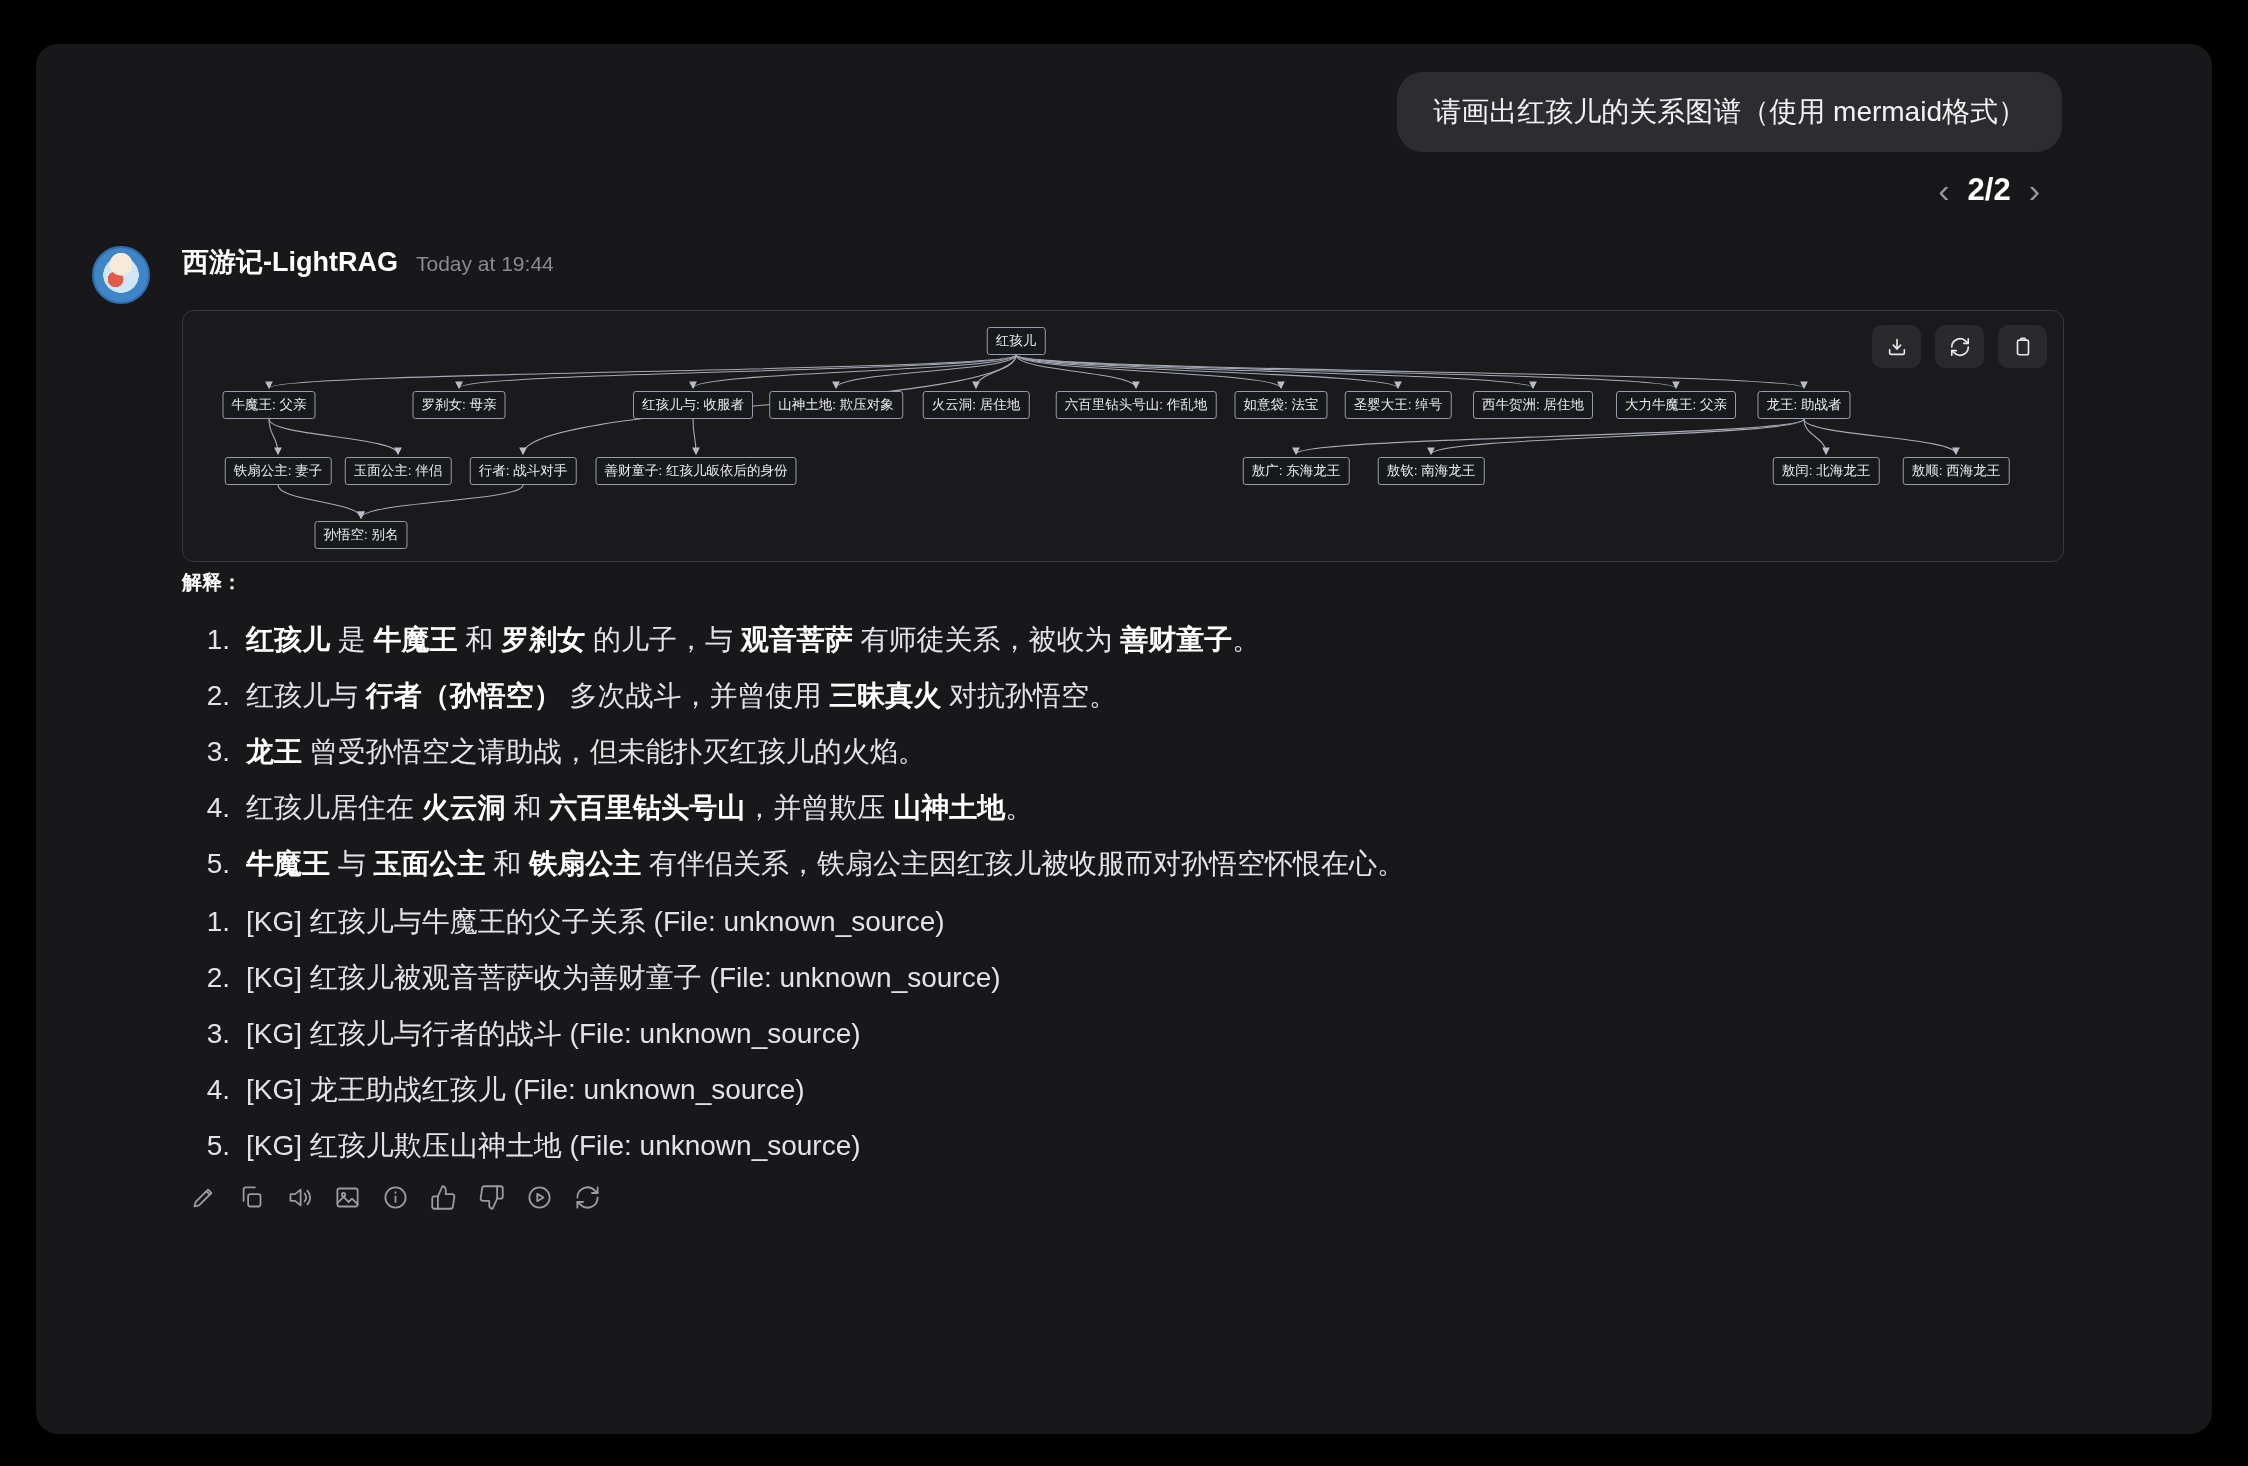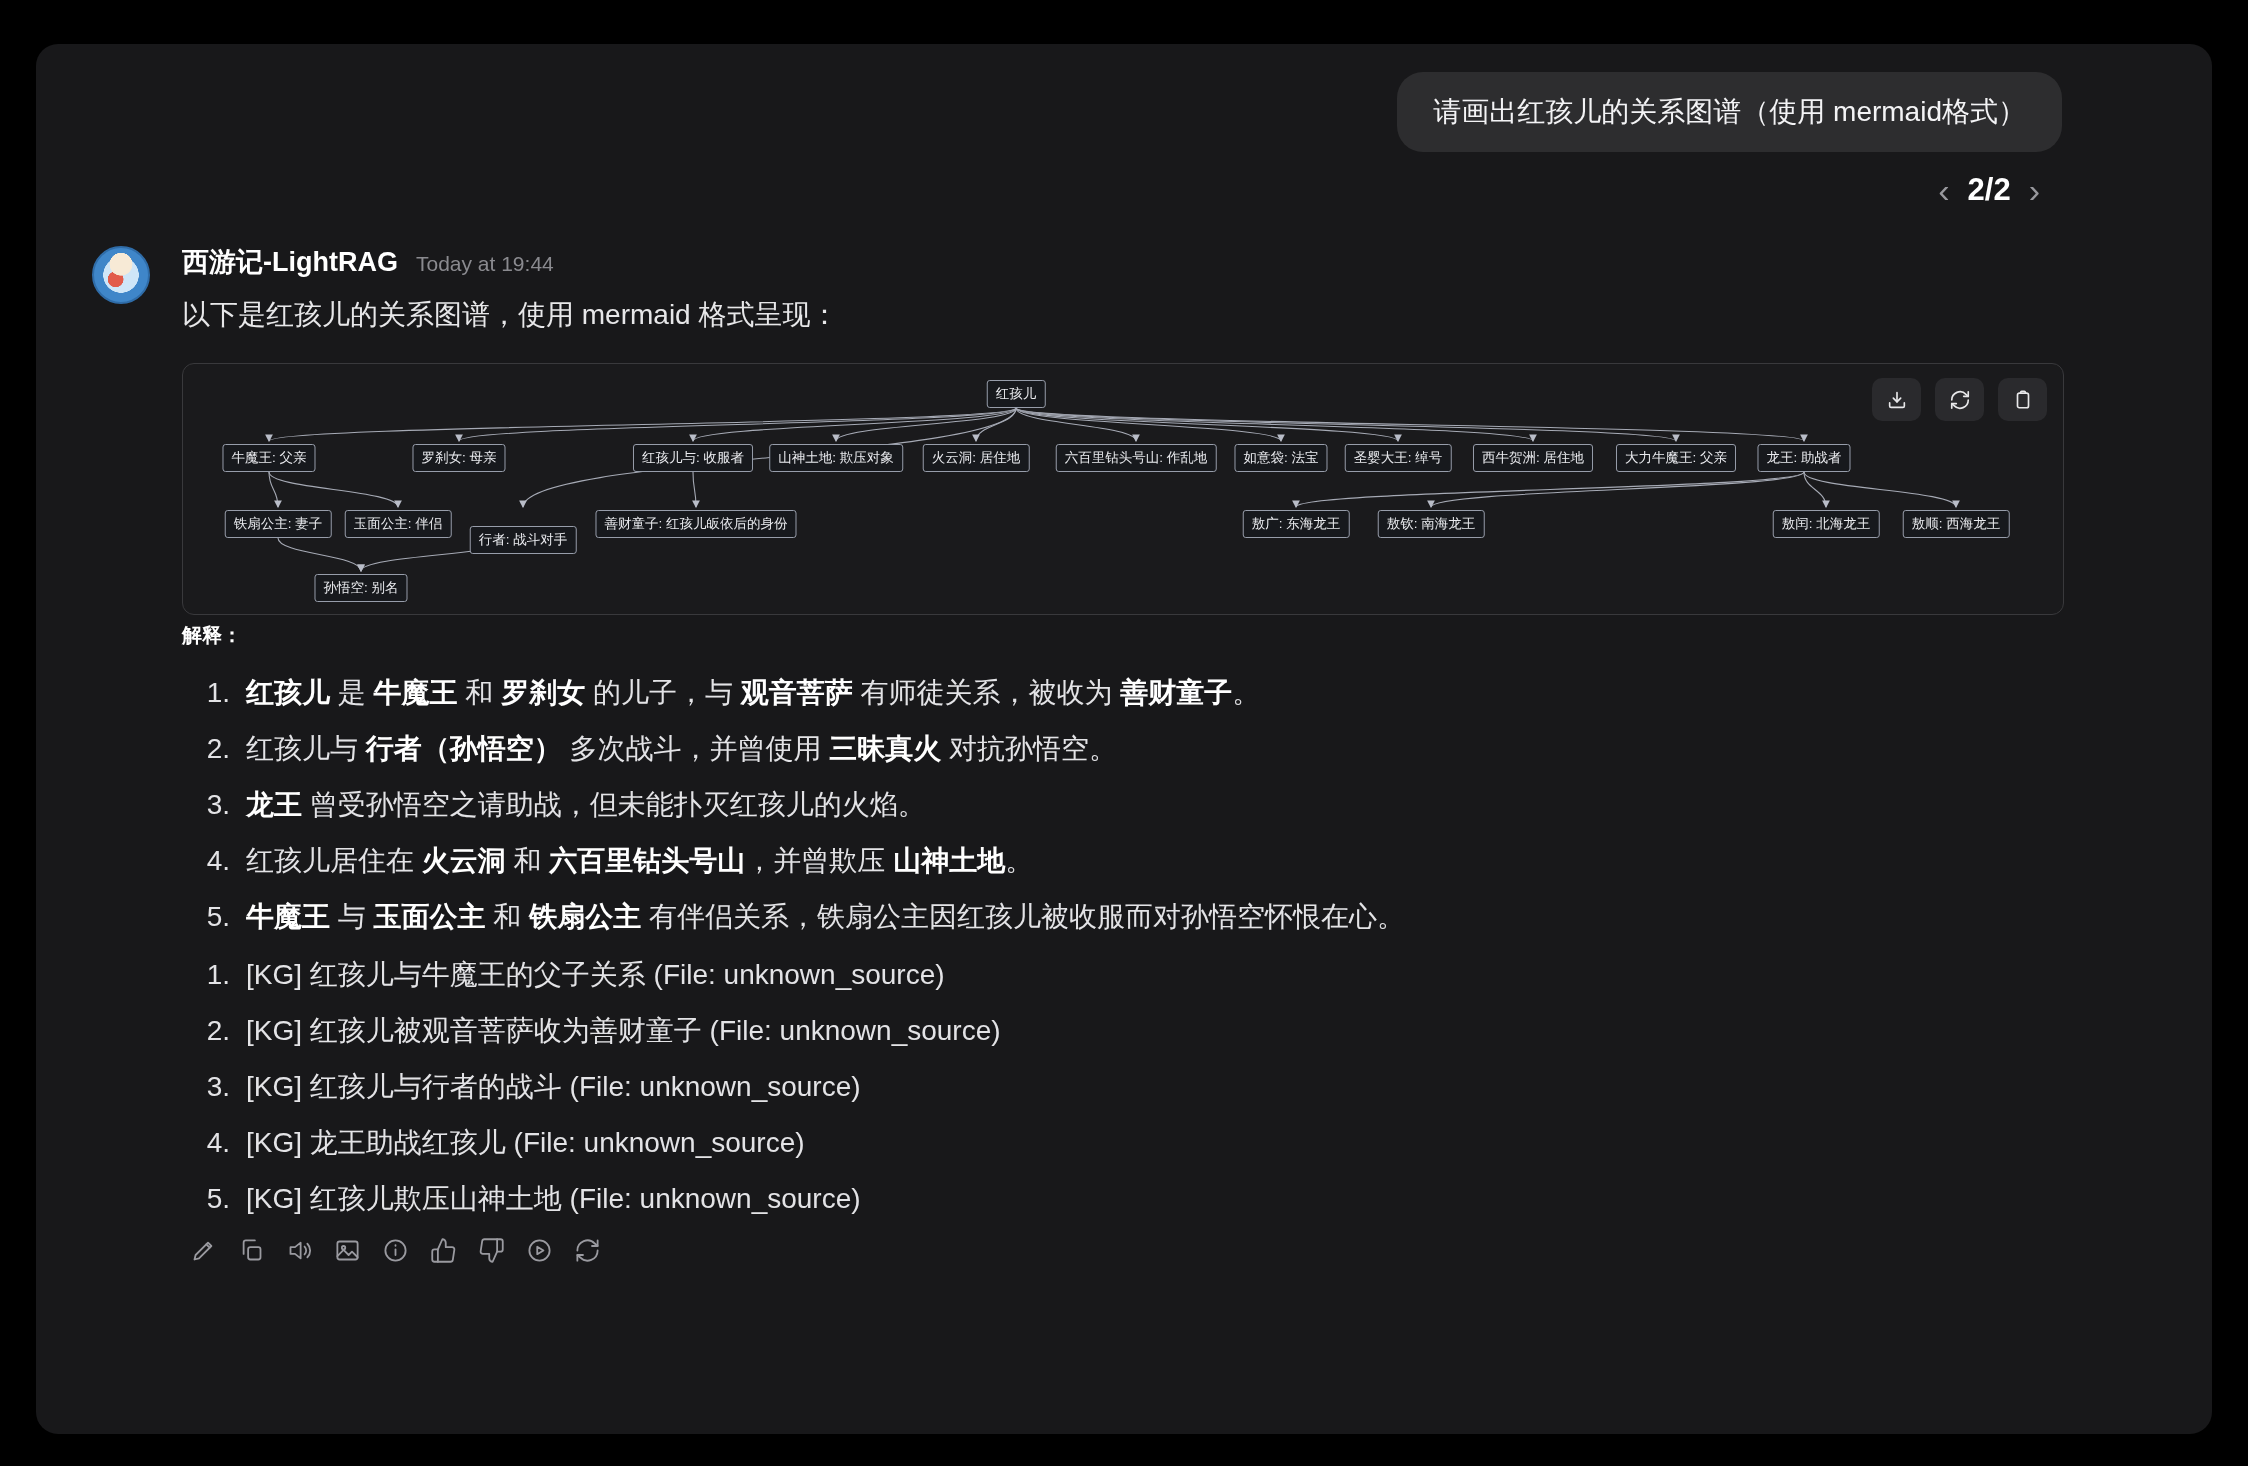--- a/index.html
+++ b/index.html
@@ -84,21 +84,20 @@
 
   <div class="assistant">
     <div class="avatar"></div>
     <div class="content">
 
       <div class="msg-header">
         <span class="assistant-name">西游记-LightRAG</span>
         <span class="msg-time">Today at 19:44</span>
       </div>
 
-      <div class="intro">以下是红孩儿的关系图谱，使用 mermaid 格式呈现：</div>
 
       <div class="diagram-card">
         <svg id="diagram-svg">
           <defs>
             <marker id="arrowhead" viewBox="0 0 10 10" refX="8.5" refY="5" markerWidth="7" markerHeight="7" orient="auto-start-reverse">
               <path d="M0 0 L10 5 L0 10 z" fill="#b9bdc8"></path>
             </marker>
           </defs>
         <path d="M 833 44 C 833 60.5, 86 60.5, 86 77" class="edge" marker-end="url(#arrowhead)"></path>
             <path d="M 833 44 C 833 60.5, 276 60.5, 276 77" class="edge" marker-end="url(#arrowhead)"></path>
@@ -130,21 +129,21 @@
             <div class="dnode" style="left: 653px; top: 80px;">山神土地: 欺压对象</div>
             <div class="dnode" style="left: 793px; top: 80px;">火云洞: 居住地</div>
             <div class="dnode" style="left: 953px; top: 80px;">六百里钻头号山: 作乱地</div>
             <div class="dnode" style="left: 1098px; top: 80px;">如意袋: 法宝</div>
             <div class="dnode" style="left: 1215px; top: 80px;">圣婴大王: 绰号</div>
             <div class="dnode" style="left: 1350px; top: 80px;">西牛贺洲: 居住地</div>
             <div class="dnode" style="left: 1493px; top: 80px;">大力牛魔王: 父亲</div>
             <div class="dnode" style="left: 1621px; top: 80px;">龙王: 助战者</div>
             <div class="dnode" style="left: 95px; top: 146px;">铁扇公主: 妻子</div>
             <div class="dnode" style="left: 215px; top: 146px;">玉面公主: 伴侣</div>
-            <div class="dnode" style="left: 340px; top: 162px;">行者: 战斗对手</div>
+            <div class="dnode" style="left: 340px; top: 146px;">行者: 战斗对手</div>
             <div class="dnode" style="left: 513px; top: 146px;">善财童子: 红孩儿皈依后的身份</div>
             <div class="dnode" style="left: 1113px; top: 146px;">敖广: 东海龙王</div>
             <div class="dnode" style="left: 1248px; top: 146px;">敖钦: 南海龙王</div>
             <div class="dnode" style="left: 1643px; top: 146px;">敖闰: 北海龙王</div>
             <div class="dnode" style="left: 1773px; top: 146px;">敖顺: 西海龙王</div>
             <div class="dnode" style="left: 178px; top: 210px;">孙悟空: 别名</div>
           </div>
         <div class="diagram-actions">
           <button class="action-btn">
             <svg viewBox="0 0 24 24">

